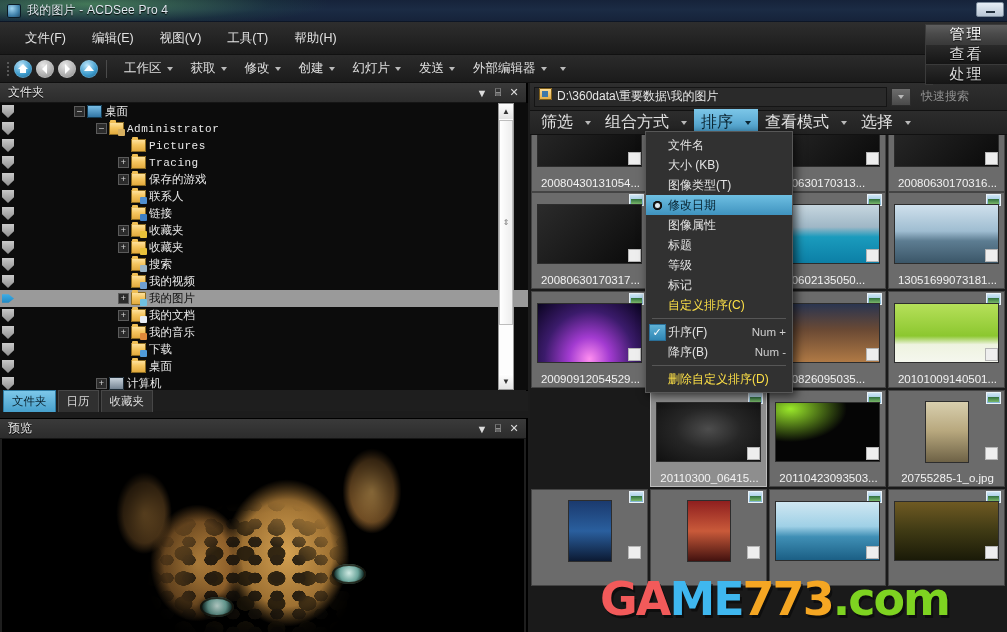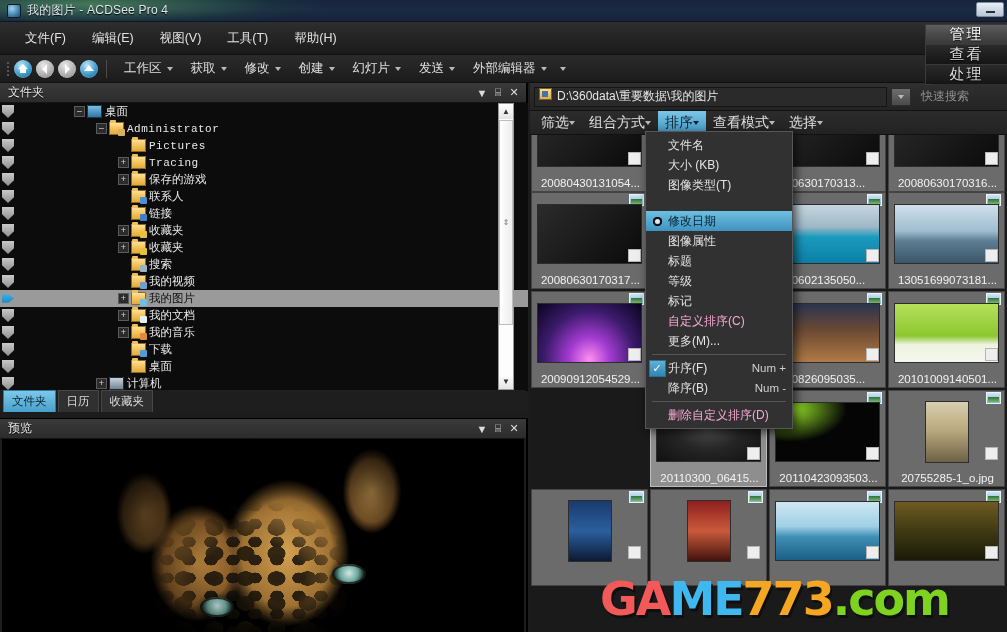--- a/index.html
+++ b/index.html
@@ -186,21 +186,21 @@
   .addrfield{ flex:1; height:20px; background:#2a2a2a; border:1px solid #151515; display:flex; align-items:flex-start; gap:5px; padding-left:4px; }
   .addr-ico{ width:13px;height:12px;border-radius:1px;background:linear-gradient(to bottom,#ffe1a0,#e0a93f);box-shadow:inset 0 0 0 1px #7c5c18; position:relative;}
   .addr-ico:after{content:"";position:absolute;left:3px;top:3px;width:6px;height:6px;background:#3f78a8;}
   .addrtext{ color:#e6e6e6; font-size:12px; white-space:nowrap; }
   .addrbtn{ width:20px;height:18px;background:linear-gradient(to bottom,#6d6d6d,#4a4a4a);border:1px solid #2b2b2b;
             display:flex;align-items:center;justify-content:center;margin-right:2px; }
   .qsearch{ width:86px; color:#8f8f8f; font-size:12px; padding-left:4px; white-space:nowrap; }
 
   .cbar{ height:24px; display:flex; align-items:center; gap:0px; padding-left:4px;
          background:linear-gradient(to bottom,#2c2c2c,#222); border-bottom:1px solid #111; }
-  .cbitem{ display:flex;align-items:center;gap:0;padding:3px 7px;color:#e0e0e0;font-size:14px;white-space:nowrap; }
+  .cbitem{ display:flex;align-items:center;gap:12px;padding:3px 7px;color:#e0e0e0;font-size:16px;white-space:nowrap; }
   .cbitem.active{ background:linear-gradient(to bottom,#7cc6e8,#3f93c1); color:#0c2734; }
   .cbitem.active .caret{ border-top-color:#0c2734; }
 
   
   .grid{ position:absolute; left:0; top:52px; width:477px; height:497px; background:#1a1a1a; overflow:hidden; }
   .cell{ position:absolute; width:117px; height:97px; background:#6b6b6b; border:1px solid #444; }
   .cell .thumbwrap{ position:absolute; left:4px; top:10px; width:107px; height:62px; display:flex; align-items:center; justify-content:center; }
   .cell .thumb{ max-width:100%; max-height:100%; border:1px solid #2d2d2d; }
   .cell .fname{ position:absolute; left:0; bottom:2px; width:117px; text-align:center; color:#f2f2f2; font-size:11.5px;
                 white-space:nowrap; overflow:hidden; text-overflow:clip; padding:0 2px; }
@@ -237,23 +237,23 @@
   .menu{
     position:absolute; left:645px; top:131px; width:148px; z-index:40;
     background:#313131; border:1px solid #575757;
     box-shadow:3px 3px 9px rgba(0,0,0,.65);
     padding:3px 0;
   }
   .menu .row{ display:flex; align-items:center; height:20px; padding:0 6px 0 0; position:relative; }
   .menu .mark{ width:22px; flex:0 0 22px; display:flex; align-items:center; justify-content:center; }
   .menu .lbl{ flex:1; color:#e4e4e4; font-size:12px; white-space:nowrap; }
   .menu .acc{ color:#cfcfcf; font-size:11.5px; padding-left:10px; }
-  .menu .row.sel{ background:linear-gradient(to bottom,#6ebfe2,#3f93bf);margin-top:16px; }
+  .menu .row.sel{ background:linear-gradient(to bottom,#6ebfe2,#3f93bf); }
   .menu .row.sel .lbl{ color:#06222f; }
-  .menu .row.disabled .lbl{ color:#f9a8d4; }
+  .menu .row.disabled .lbl{ color:#fde047; }
   .radio{ width:9px;height:9px;border-radius:50%;background:#1d1d1d;box-shadow:inset 0 0 0 1px #0a0a0a; position:relative; }
   .radio:after{ content:""; position:absolute; left:2px; top:2px; width:5px;height:5px;border-radius:50%;background:#dfe9ee; }
   .chkbox{ width:17px;height:17px;background:linear-gradient(to bottom,#5fb2d6,#2f86b4); border:1px solid #2a6f97;
            display:flex;align-items:center;justify-content:center;color:#fff;font-size:11px;line-height:11px; }
   .menu .sep{ height:1px; background:#565656; margin:3px 6px; }
 </style>
 </head>
 <body>
 
 <div id="app">
@@ -727,24 +727,20 @@
         <div class="lbl">等级</div>
       </div>
       <div class="row">
         <div class="mark"></div>
         <div class="lbl">标记</div>
       </div>
       <div class="row disabled">
         <div class="mark"></div>
         <div class="lbl">自定义排序(C)</div>
       </div>
-      <div class="row">
-        <div class="mark"></div>
-        <div class="lbl">更多(M)...</div>
-      </div>
       <div class="sep"></div>
       <div class="row">
         <div class="mark">
           <div class="chkbox">✓</div>
         </div>
         <div class="lbl">升序(F)</div>
         <div class="acc">Num +</div>
       </div>
       <div class="row">
         <div class="mark"></div>

